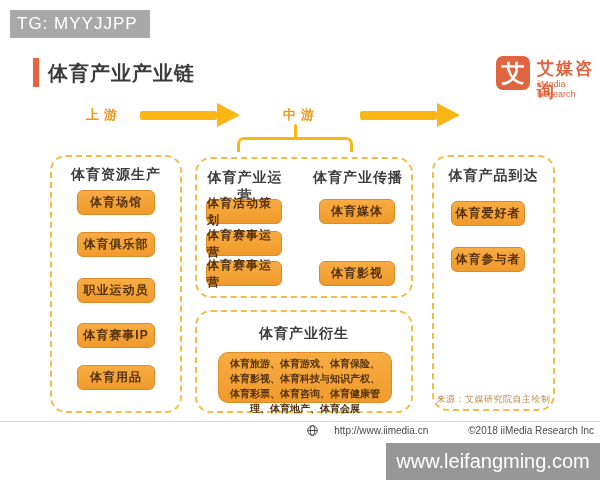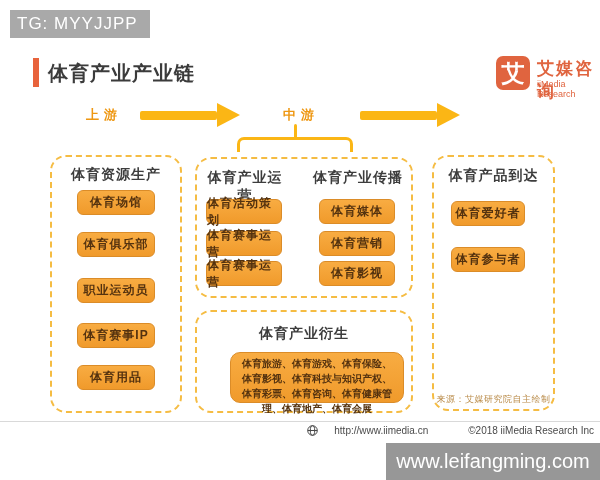--- a/index.html
+++ b/index.html
@@ -68,21 +68,21 @@
   .o1 { left:9px; top:72px;  width:76px; }
   .o2 { left:9px; top:102px; width:76px; }
   
   .m0 { left:122px; top:40px;  width:76px; }
   .m1 { left:122px; top:72px;  width:76px; }
   .m2 { left:122px; top:102px; width:76px; }
   
   .der-box { position:absolute; left:21px; top:40px; width:174px; height:51px;
              border-radius:10px; background:linear-gradient(180deg,#f8ac42,#f09a2b);
              border:1px solid #db8c28; color:#54320f; font-size:10px; font-weight:bold;
-             line-height:15px; text-align:center; padding:3px 8px;margin-left:12px; }
+             line-height:15px; text-align:center; padding:3px 8px; }
   
   .d0 { left:17px; top:44px; width:74px; }
   .d1 { left:17px; top:90px; width:74px; }
 
   .source-note { position:absolute; left:0; bottom:3px; width:100%; text-align:center;
                  font-size:9px; color:#ba8c4a; letter-spacing:0.5px; }
 
   
   .footer-line { position:absolute; left:0; top:421px; width:600px; height:1px; background:#d9d9d9; }
   .footer-info { position:absolute; right:6px; top:425px; font-size:10px; color:#4a4a4a;
@@ -124,21 +124,20 @@
     <div class="chip u4">体育用品</div>
   </div>
 
   <div class="panel p-mid">
     <div class="sec-title st-op">体育产业运营</div>
     <div class="sec-title st-med">体育产业传播</div>
     <div class="chip o0">体育活动策划</div>
     <div class="chip o1">体育赛事运营</div>
     <div class="chip o2">体育赛事运营</div>
     <div class="chip m0">体育媒体</div>
-    <div class="chip m1">体育营销</div>
     <div class="chip m2">体育影视</div>
   </div>
 
   <div class="panel p-der">
     <div class="sec-title st-der">体育产业衍生</div>
     <div class="der-box">体育旅游、体育游戏、体育保险、体育影视、体育科技与知识产权、体育彩票、体育咨询、体育健康管理、体育地产、体育会展</div>
   </div>
 
   <div class="panel p-down">
     <div class="sec-title st-down">体育产品到达</div>

